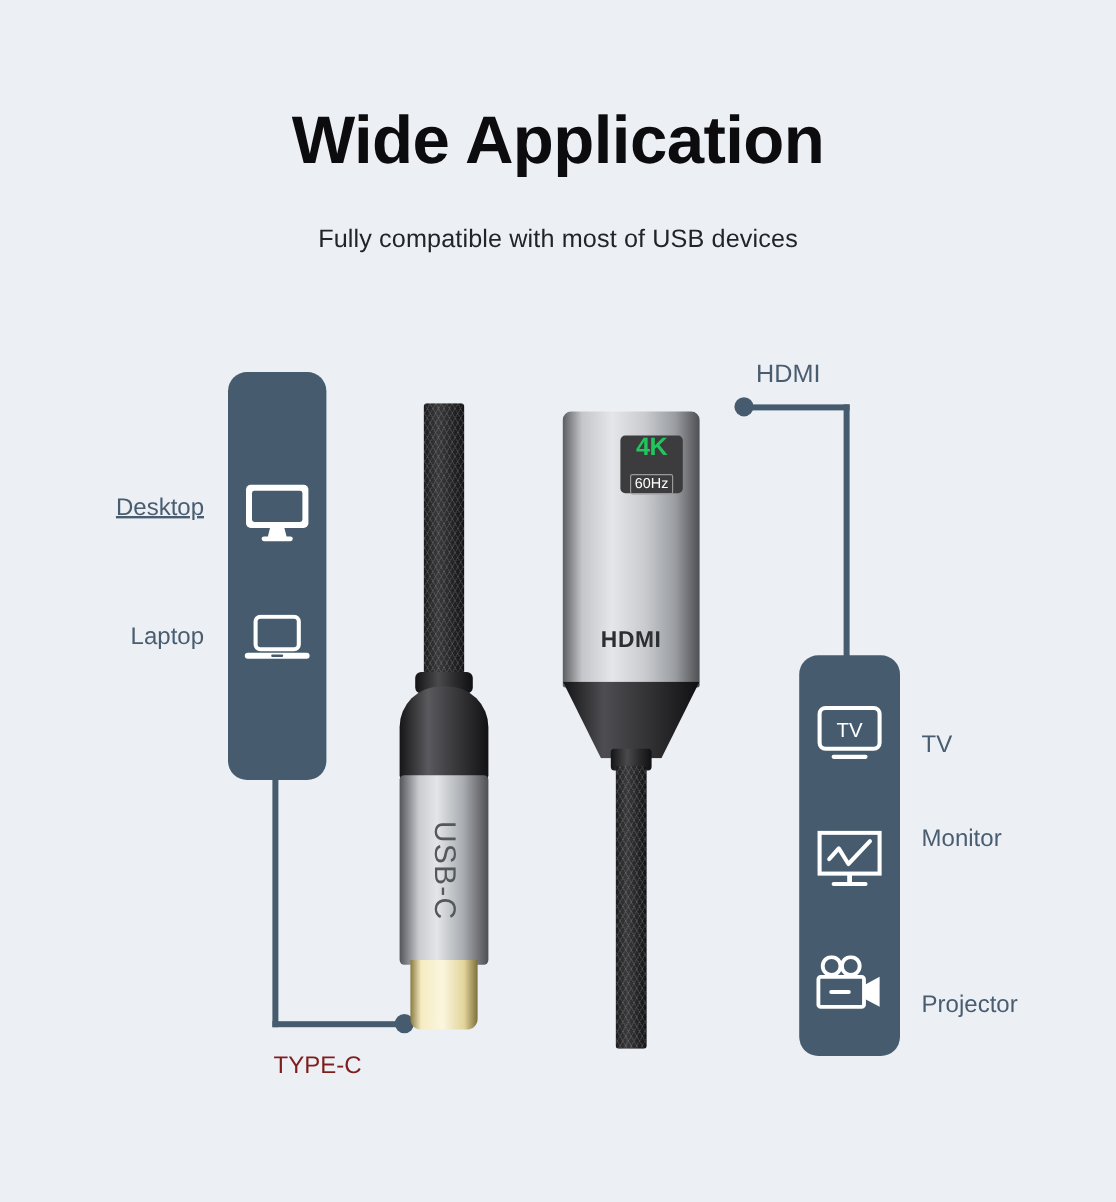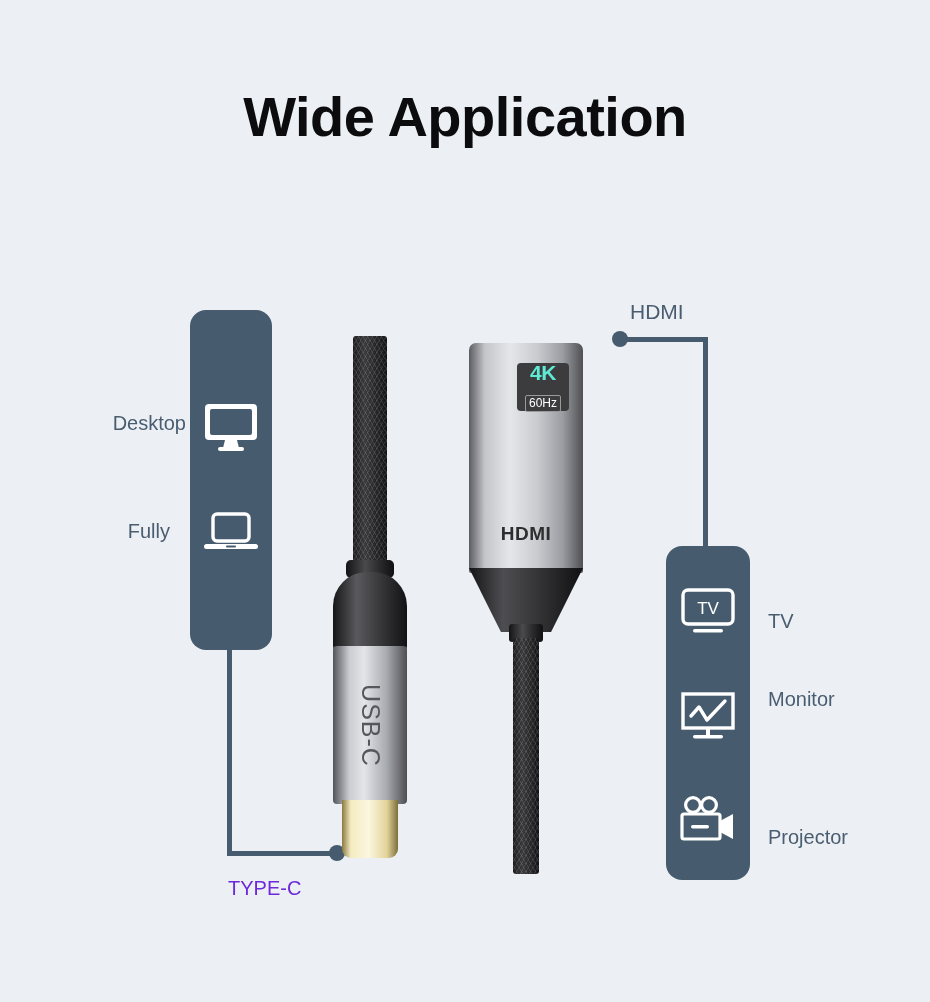--- a/index.html
+++ b/index.html
@@ -72,21 +72,21 @@
   
   .side-label {
     position: absolute;
     font-size: 20px;
     color: #4a5d70;
     white-space: nowrap;
   }
   .side-label.right-of { text-align: left; }
   .side-label.left-of  { text-align: right; }
 
-  #label-desktop { left: 36px;  top: 412px; width: 150px; text-align: right; }
+  #label-desktop { left: 20px;  top: 412px; width: 150px; text-align: right; text-decoration: underline; }
   #label-laptop  { left: 20px;  top: 520px; width: 150px; text-align: right; }
   #label-tv        { left: 768px; top: 610px; }
   #label-monitor   { left: 768px; top: 688px; }
   #label-projector { left: 768px; top: 826px; }
 
   
   .leader {
     position: absolute;
     background: #465c6e;
   }
@@ -99,21 +99,21 @@
   }
   
   #lead-typec-v { left: 227px; top: 648px; width: 5px;  height: 208px; }
   #lead-typec-h { left: 227px; top: 851px; width: 110px; height: 5px; }
   #dot-typec    { left: 329px; top: 845px; }
   #label-typec {
     position: absolute;
     left: 228px;
     top: 877px;
     font-size: 20px;
-    color: #6d28d9;
+    color: #7f1d1d;
     white-space: nowrap;
   }
   
   #lead-hdmi-h  { left: 618px; top: 337px; width: 90px;  height: 5px; }
   #lead-hdmi-v  { left: 703px; top: 337px; width: 5px;   height: 212px; }
   #dot-hdmi     { left: 612px; top: 331px; }
   #label-hdmi {
     position: absolute;
     left: 630px;
     top: 300px;
@@ -157,20 +157,21 @@
       ),
       linear-gradient(to right, #1c1c1e 0%, #3a3a3d 35%, #2a2a2c 62%, #141416 100%);
   }
 </style>
 </head>
 <body>
 
 <div class="stage">
 
   <div class="title">Wide Application</div>
+  <div class="subtitle">Fully compatible with most of USB devices</div>
 
   <div class="leader" id="lead-typec-v"></div>
   <div class="leader" id="lead-typec-h"></div>
   <div class="leader-dot" id="dot-typec"></div>
   <div id="label-typec">TYPE-C</div>
 
   <div class="leader" id="lead-hdmi-h"></div>
   <div class="leader" id="lead-hdmi-v"></div>
   <div class="leader-dot" id="dot-hdmi"></div>
   <div id="label-hdmi">HDMI</div>
@@ -189,21 +190,21 @@
     <span class="panel-icon" style="top:202px;">
       <svg width="56" height="44" viewBox="0 0 56 44" aria-hidden="true">
         <rect x="10" y="2" width="36" height="27" rx="4" fill="none" stroke="#ffffff" stroke-width="3.4"></rect>
         <rect x="1" y="32" width="54" height="5" rx="2.5" fill="#ffffff"></rect>
         <rect x="23" y="33.5" width="10" height="2" rx="1" fill="#465c6e"></rect>
       </svg>
     </span>
   </div>
 
   <div class="side-label left-of" id="label-desktop">Desktop</div>
-  <div class="side-label left-of" id="label-laptop">Fully</div>
+  <div class="side-label left-of" id="label-laptop">Laptop</div>
 
   <div class="panel" id="panel-right">
 
     <span class="panel-icon" style="top:42px;">
       <svg width="56" height="48" viewBox="0 0 56 48" aria-hidden="true">
         <rect x="3" y="2" width="50" height="34" rx="5" fill="none" stroke="#ffffff" stroke-width="3.4"></rect>
         <text x="28" y="26" font-family="Liberation Sans, sans-serif" font-size="17" font-weight="500" fill="#ffffff" text-anchor="middle">TV</text>
         <rect x="13" y="41" width="30" height="3.4" rx="1.7" fill="#ffffff"></rect>
       </svg>
     </span>
@@ -255,21 +256,21 @@
   </div>
 
   <div id="hdmi-assembly">
 
     <div style="position:absolute; left:9px; top:7px; width:114px; height:230px; border-radius:7px 7px 2px 2px;
                 background:linear-gradient(to right,#5c5d61 0%,#c4c6ca 14%,#e4e6e9 36%,#c9cbcf 60%,#9a9da1 82%,#4f5054 100%);">
 
       <div style="position:absolute; left:48px; top:20px; width:52px; height:44px; border-radius:4px;
                   background:#3c3c3e; display:flex; flex-direction:column;
                   align-items:center; justify-content:center; padding:2px 0;">
-        <span style="color:#5eead4; font-size:21px; font-weight:bold; line-height:1; letter-spacing:-0.5px;">4K</span>
+        <span style="color:#22c55e; font-size:21px; font-weight:bold; line-height:1; letter-spacing:-0.5px;">4K</span>
         <span style="color:#ffffff; font-size:12px; line-height:1.25; border:1px solid #9a9a9c;
                      border-radius:2px; padding:0 3px; margin-top:12px;">60Hz</span>
       </div>
 
       <div style="position:absolute; left:0; top:180px; width:114px; text-align:center;
                   color:#2e2e30; font-size:19px; font-weight:bold; letter-spacing:0.5px;
                   font-family:'Liberation Sans',sans-serif;">HDMI</div>
     </div>
 
     <div style="position:absolute; left:9px; top:232px; width:114px; height:64px;

